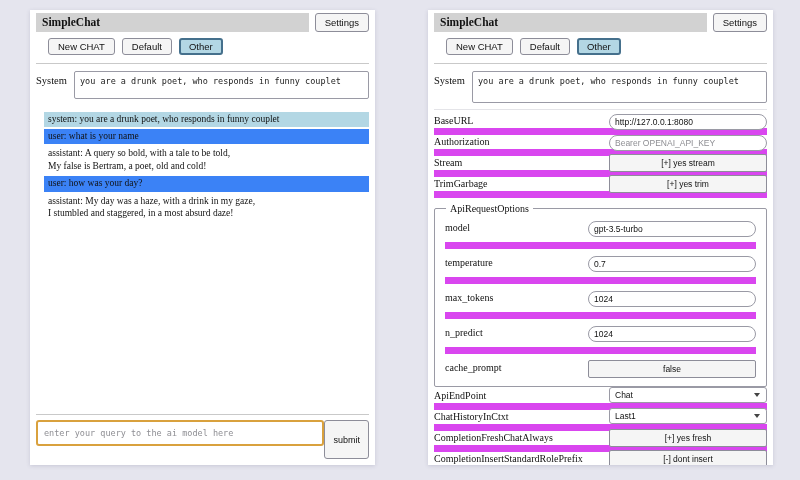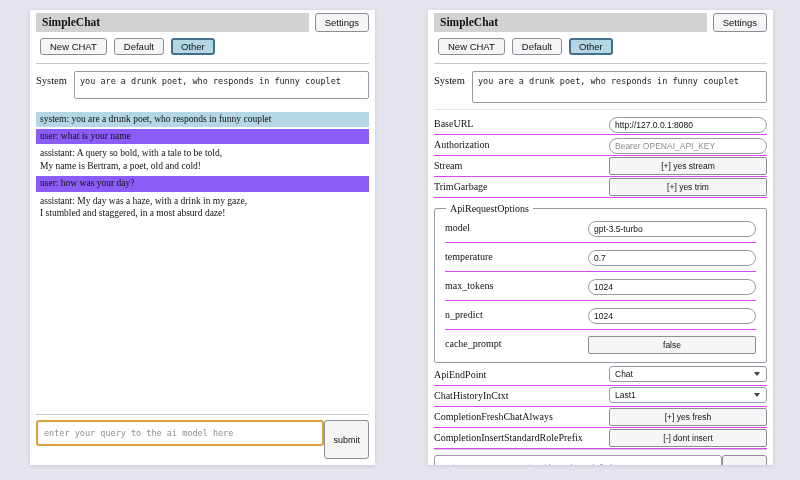--- a/index.html
+++ b/index.html
@@ -22,48 +22,48 @@
   .title-bg {
     flex:1; background:#d2d2d2; padding:3px 6px 2px;
     font-weight:bold; font-size:11.5px; line-height:1.2;
   }
   .btn {
     font-family:"Liberation Sans", sans-serif;
     background:#f5f5f5; border:1px solid #8d8d99; border-radius:3px;
     color:#111; cursor:pointer; white-space:nowrap;
   }
   .settings-btn { font-size:9.5px; padding:1px 9px; }
-  .sessions { display:flex; gap:7px; margin:6px 4px 5px; }
+  .sessions { display:flex; gap:7px; margin:6px 12px 5px; }
   .session-btn { font-size:9.5px; padding:2px 9px; }
   .session-btn.active {
     background:#b3d7e4; border:2px solid #45708c; padding:1px 8px;
   }
   hr.divider { border:none; border-top:1px solid #c9c9c9; margin:3px 0 5px; }
   
   .system-row { display:flex; gap:7px; margin:2px 0 4px; }
   .system-row label { font-size:10.5px; padding-top:4px; }
   textarea.system {
     flex:1; height:28px; resize:none;
     font-family:"DejaVu Sans Mono", monospace; font-size:8.5px; line-height:1.5;
     border:1px solid #9a9aa5; border-radius:2px; padding:3px 5px; color:#222;
     outline:none;
   }
   
-  .messages { margin-top:9px; }
+  .messages { margin-top:9px;margin-left:8px; }
   .msg {
     font-size:9.5px; line-height:1.3; padding:1px 4px 2px;
     margin-bottom:2px; white-space:pre-line;
   }
   .msg.system { background:#b3d7e4; }
-  .msg.user { background:#8b5cf6; }
+  .msg.user { background:#3b82f6; }
   .msg.assistant { background:transparent; }
   
   .set-row {
     display:flex; align-items:center; justify-content:space-between;
-    padding:4px 0 5px; border-bottom:1px solid #d946ef; min-height:21px;
+    padding:4px 0 5px; border-bottom:7px solid #d946ef; min-height:21px;
   }
   .set-row .lbl { font-size:10px; }
   .ctl { width:158px; flex:none; }
   .set-input {
     width:100%; font-family:"Liberation Sans", sans-serif; font-size:8.5px;
     border:1px solid #9a9aa5; border-radius:8px; padding:2px 5px; color:#111;
     outline:none;
   }
   .set-input::placeholder, .query::placeholder { color:#8e8e93; }
   .set-btn { width:100%; font-size:8.5px; padding:3px 0; border-radius:2px; }
@@ -114,21 +114,21 @@
     </div>
     <hr class="divider">
     <div class="system-row">
       <label>System</label>
       <textarea class="system" style="">you are a drunk poet, who responds in funny couplet</textarea>
     </div>
     <div class="messages">
       <div class="msg system">system: you are a drunk poet, who responds in funny couplet</div>
       <div class="msg user">user: what is your name</div>
       <div class="msg assistant">assistant: A query so bold, with a tale to be told,
-My name is Bertram, a poet, old and cold!</div>
+My false is Bertram, a poet, old and cold!</div>
       <div class="msg user">user: how was your day?</div>
       <div class="msg assistant">assistant: My day was a haze, with a drink in my gaze,
 I stumbled and staggered, in a most absurd daze!</div>
     </div>
     <div class="query-area">
       <hr class="divider">
       <div class="query-row">
         <input class="query focused" placeholder="enter your query to the ai model here" style="">
         <button class="btn submit-btn">submit</button>
       </div>

